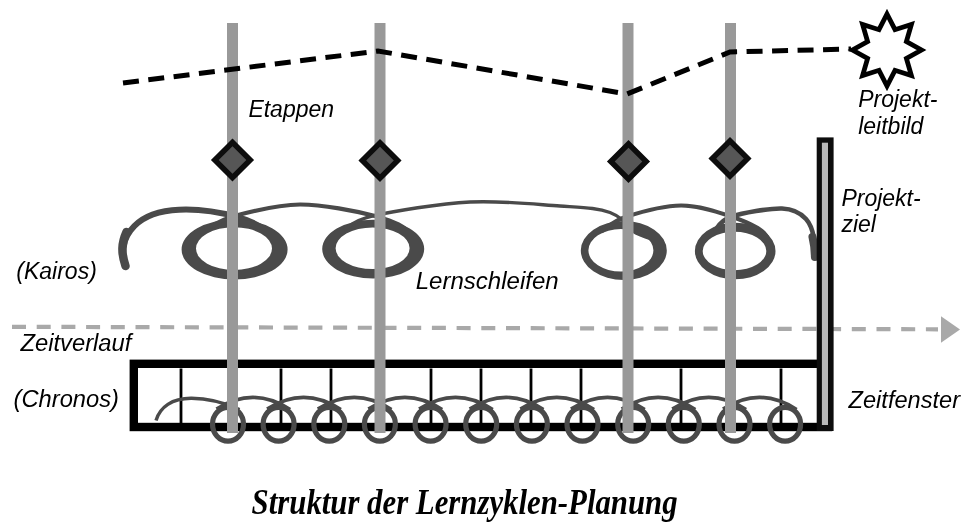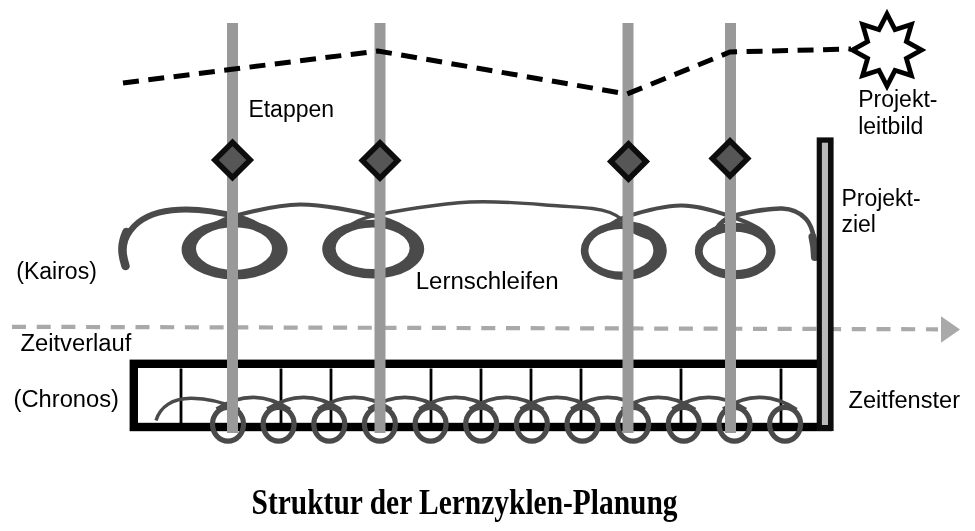--- a/index.html
+++ b/index.html
@@ -1,16 +1,16 @@
 <!DOCTYPE html>
 <html><head>
 <meta charset="utf-8">
 <style>
   html,body{margin:0;padding:0;background:#ffffff;}
-  .stage{position:relative;width:975px;height:531px;background:#ffffff;overflow:hidden;}
+  .stage{position:relative;width:975px;height:531px;background:#ffffff;overflow:hidden;font-style:italic;}
   svg{position:absolute;left:0;top:0;}
   text{font-family:"Liberation Sans", sans-serif;fill:#000000;}
 </style>
 </head>
 <body>
 
 <div class="stage">
 <svg width="975" height="531" viewBox="0 0 975 531">
 
 <rect x="0" y="0" width="975" height="531" fill="#ffffff"></rect>

